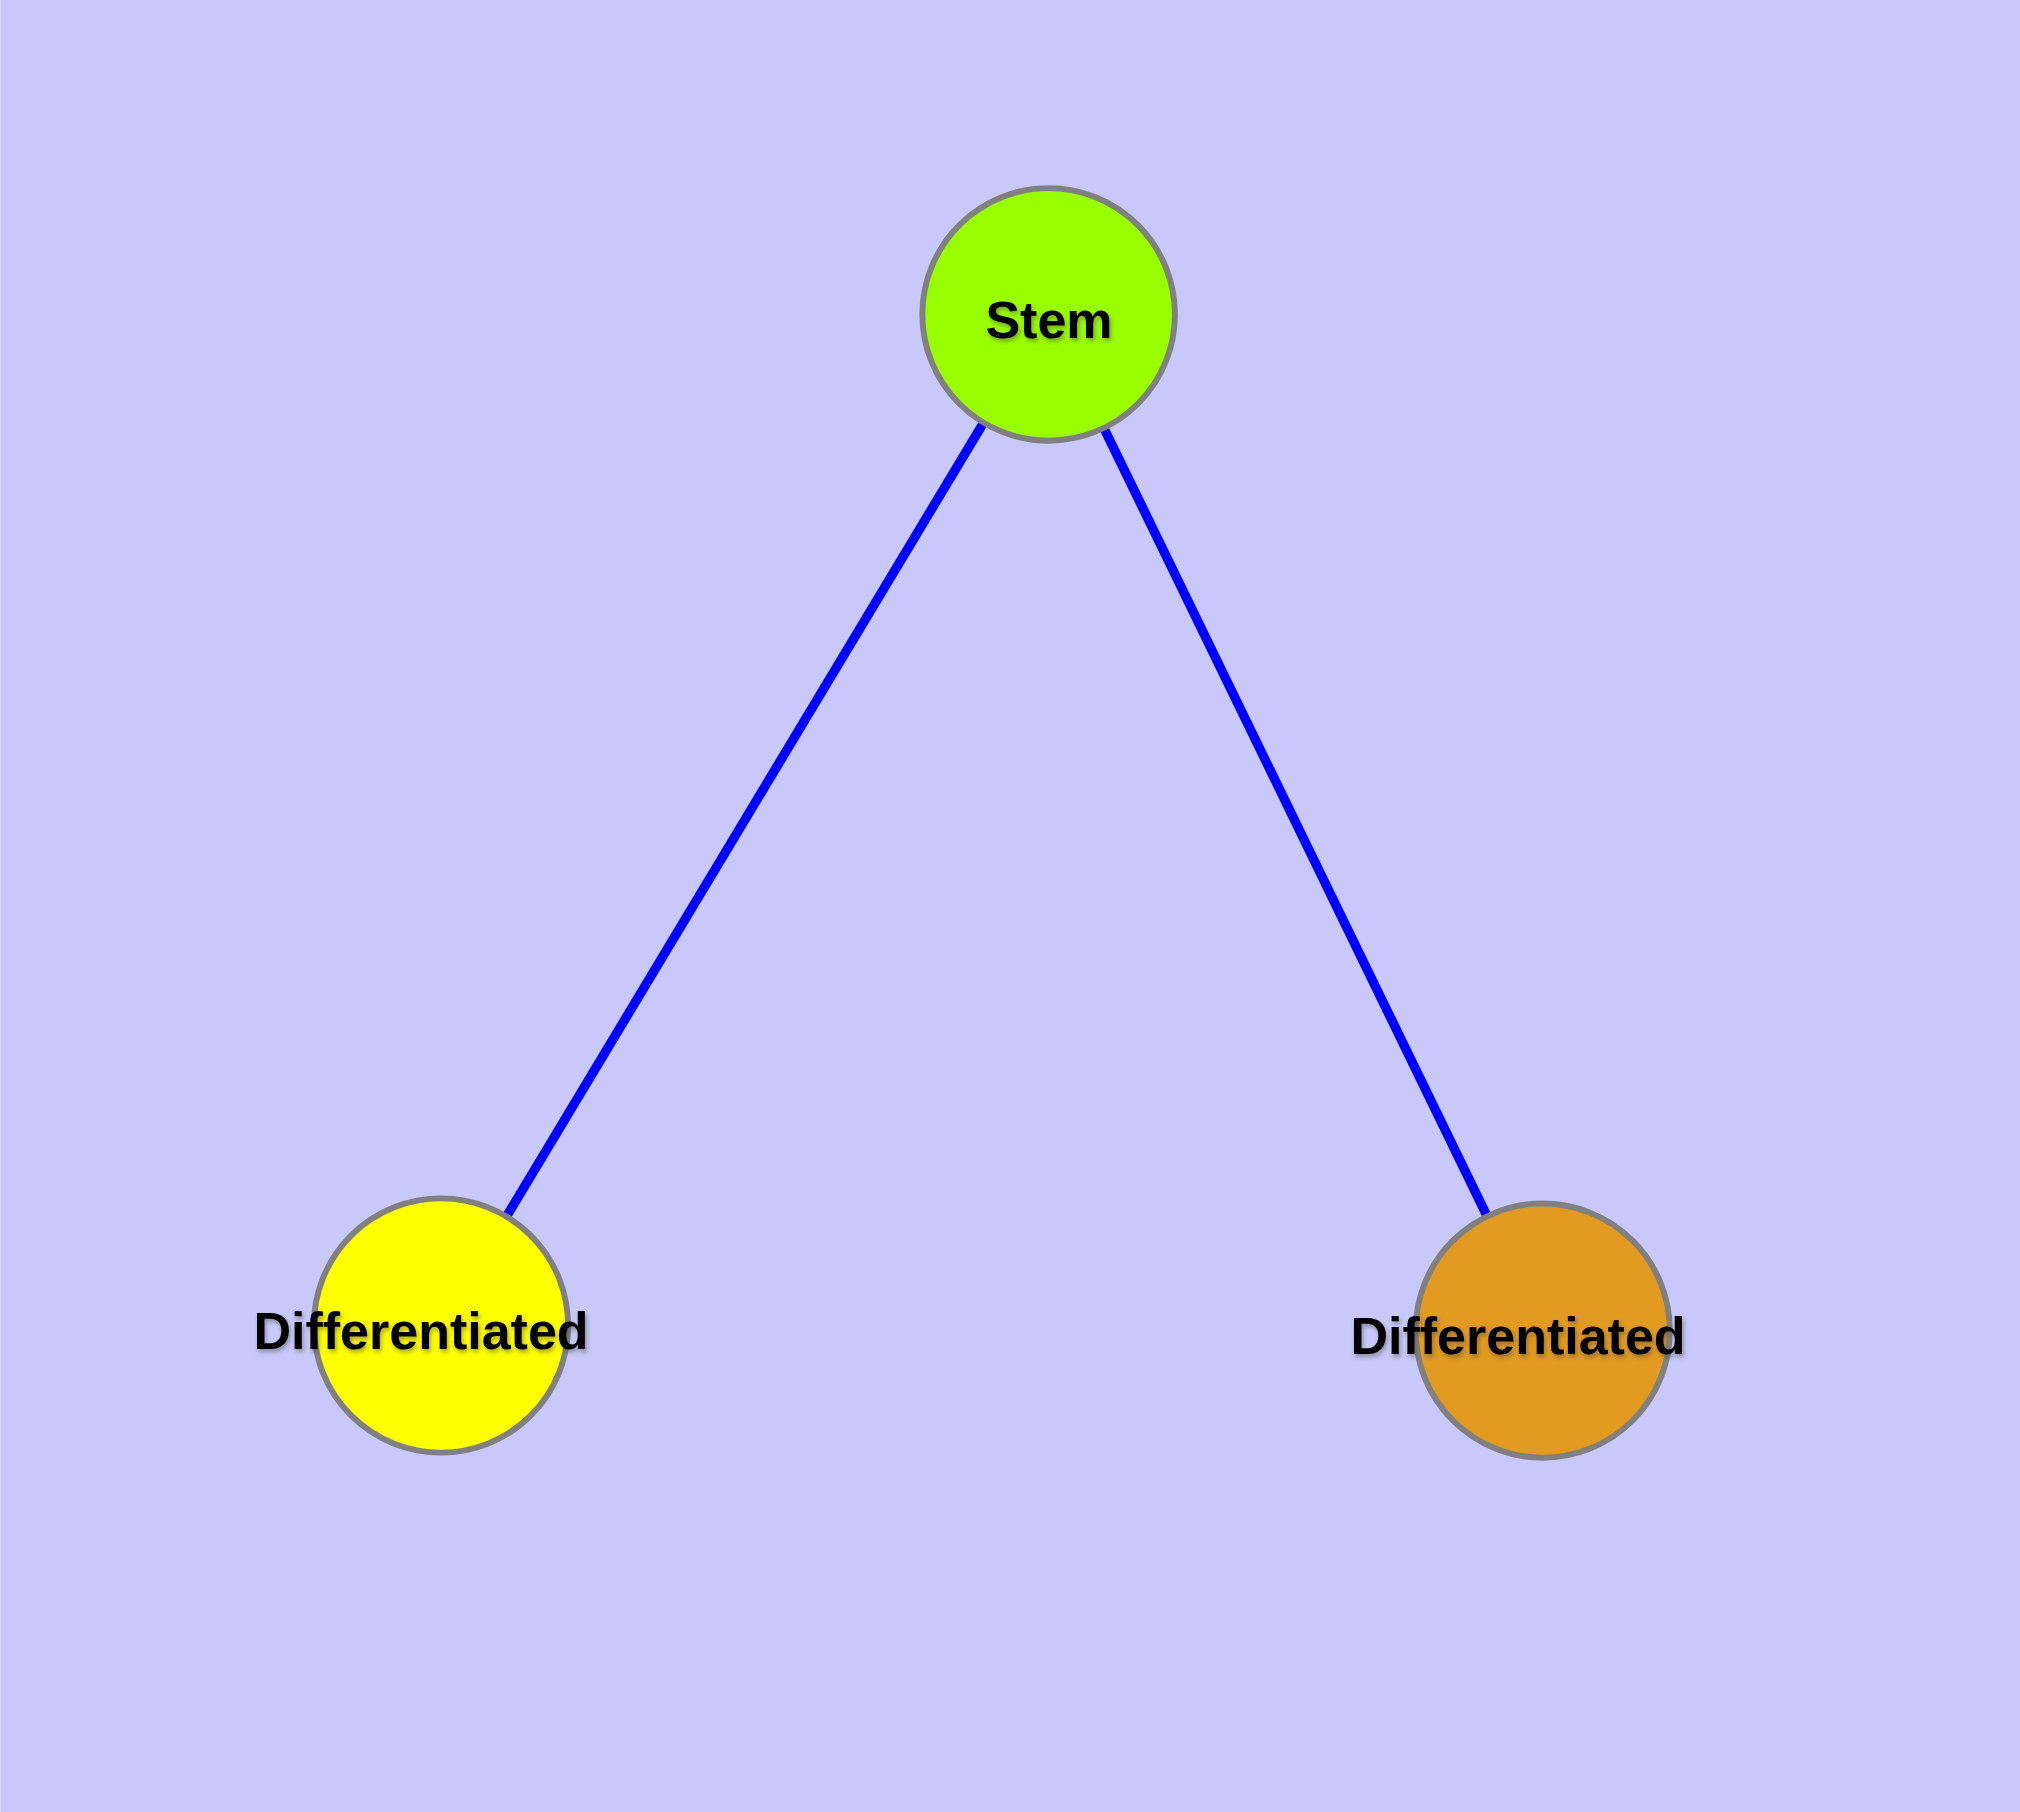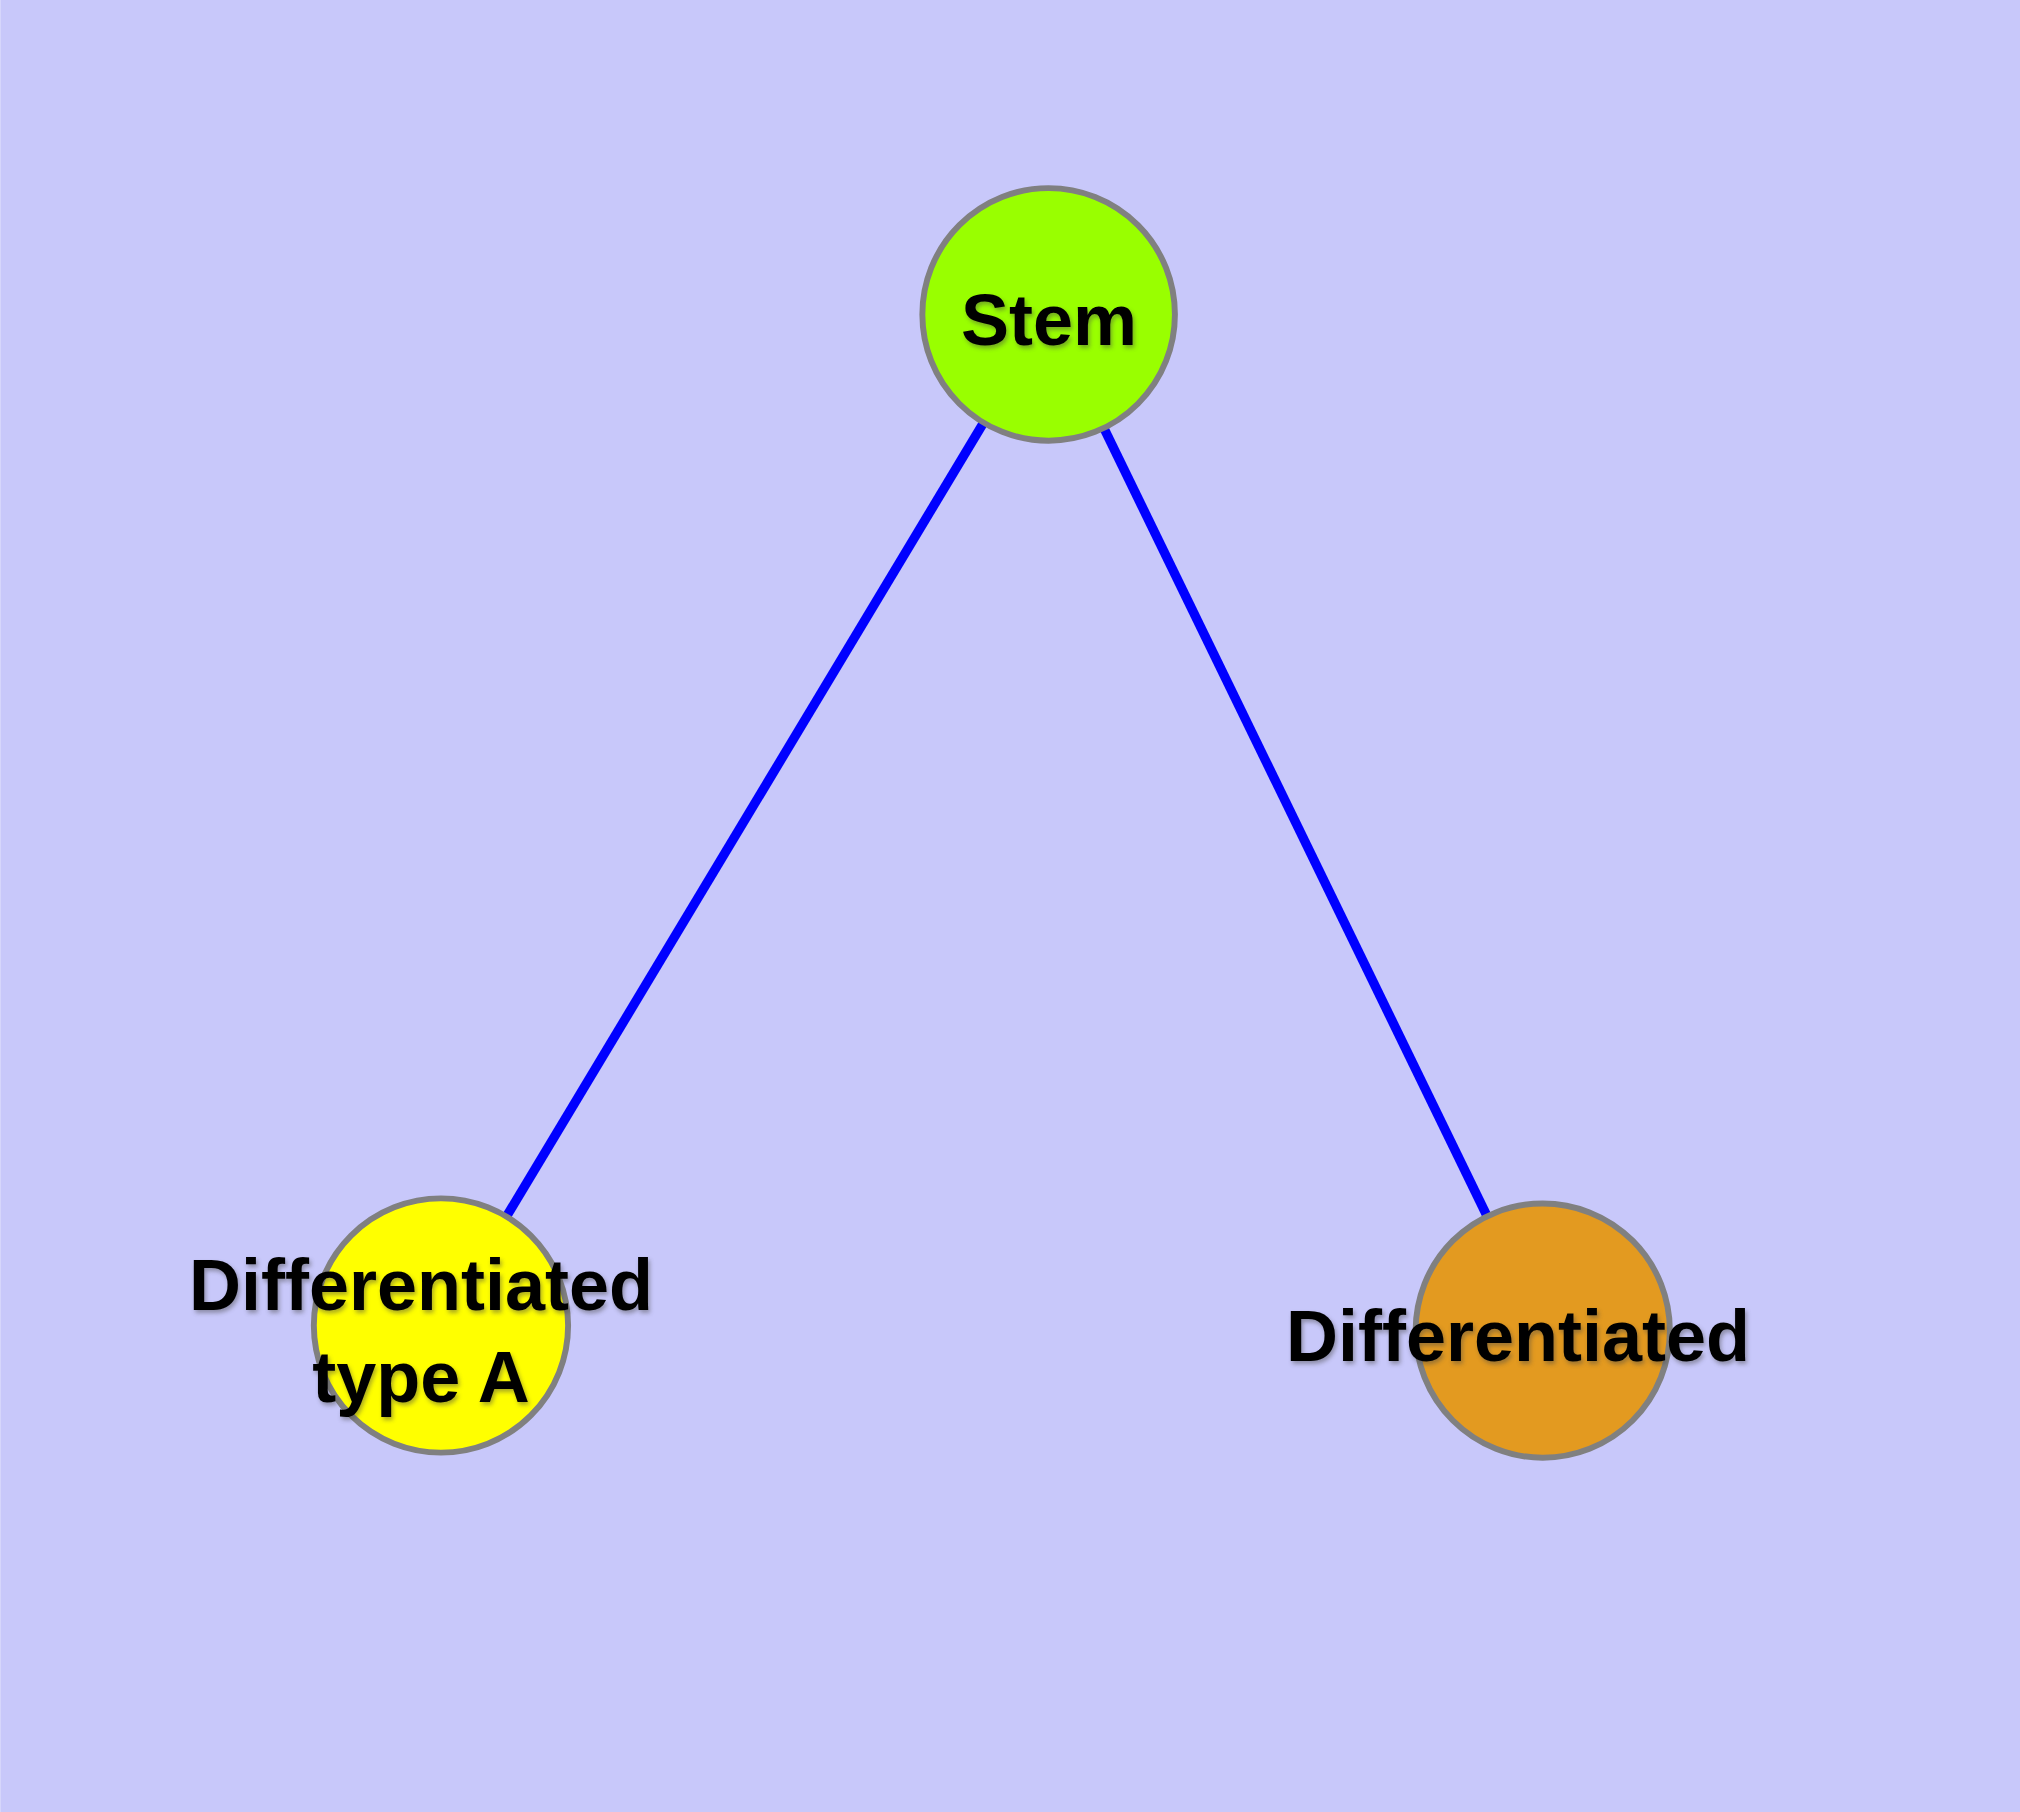--- a/index.html
+++ b/index.html
@@ -13,21 +13,21 @@
   .canvas svg {
     position: absolute;
     left: 0; top: 0;
     display: block;
   }
   .node-label {
     position: absolute;
     transform: translate(-50%, -50%);
     text-align: center;
     font-weight: bold;
-    font-size: 72px;
+    font-size: 52px;
     line-height: 92px;
     color: #000000;
     white-space: nowrap;
     text-shadow: 1.7px 2.5px 4.2px rgba(70, 70, 70, 0.45);
   }
   .node-label span { display: block; }
   #label-stem { left: 1049px; top: 320px; }
   #label-type-a { left: 421px;  top: 1331px; }
   #label-type-b { left: 1518px; top: 1336px; }
 </style>
@@ -47,21 +47,20 @@
     <circle cx="520" cy="1564" r="150" stroke-width="7" fill="#FFFF00" stroke="#808080"></circle>
     <circle cx="1820" cy="1570" r="150" stroke-width="7" fill="#E39A20" stroke="#808080"></circle>
   </svg>
 
   <div class="node-label" id="label-stem">
     <span>Stem</span>
   </div>
 
   <div class="node-label" id="label-type-a">
     <span>Differentiated</span>
-    <span>type A</span>
   </div>
 
   <div class="node-label" id="label-type-b">
     <span>Differentiated</span>
   </div>
 
 </div>
 
 
 </body></html>

